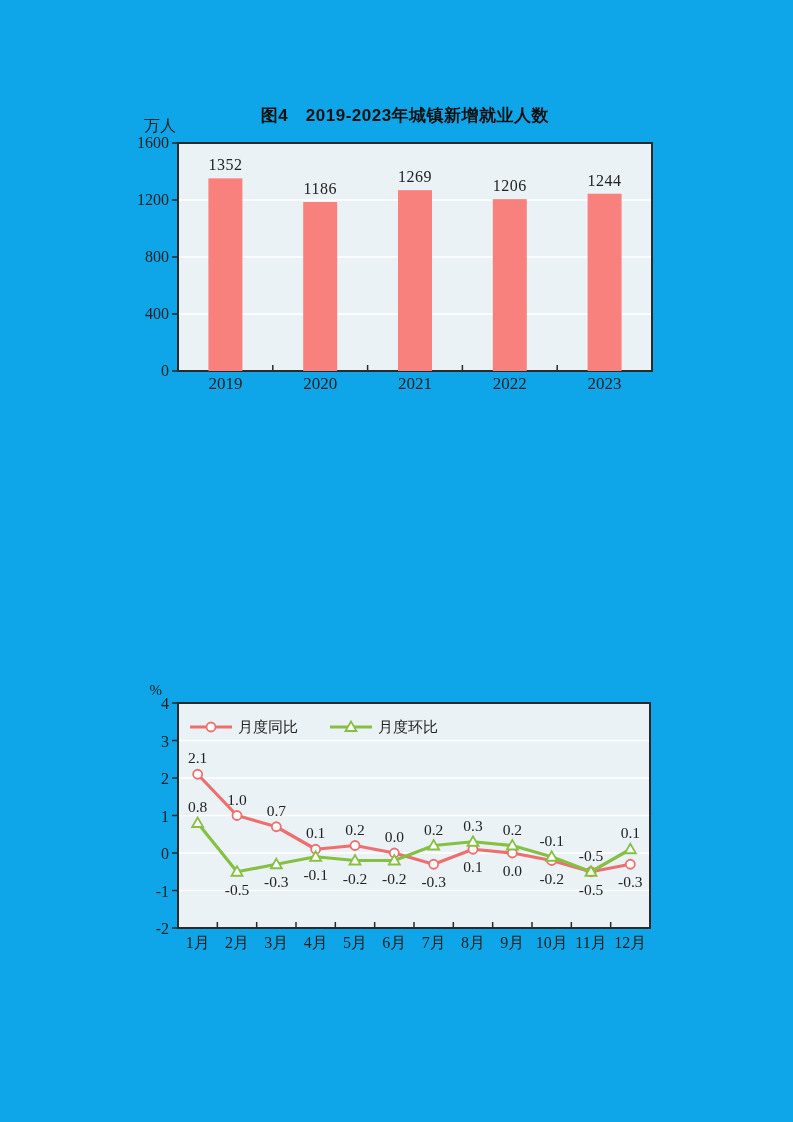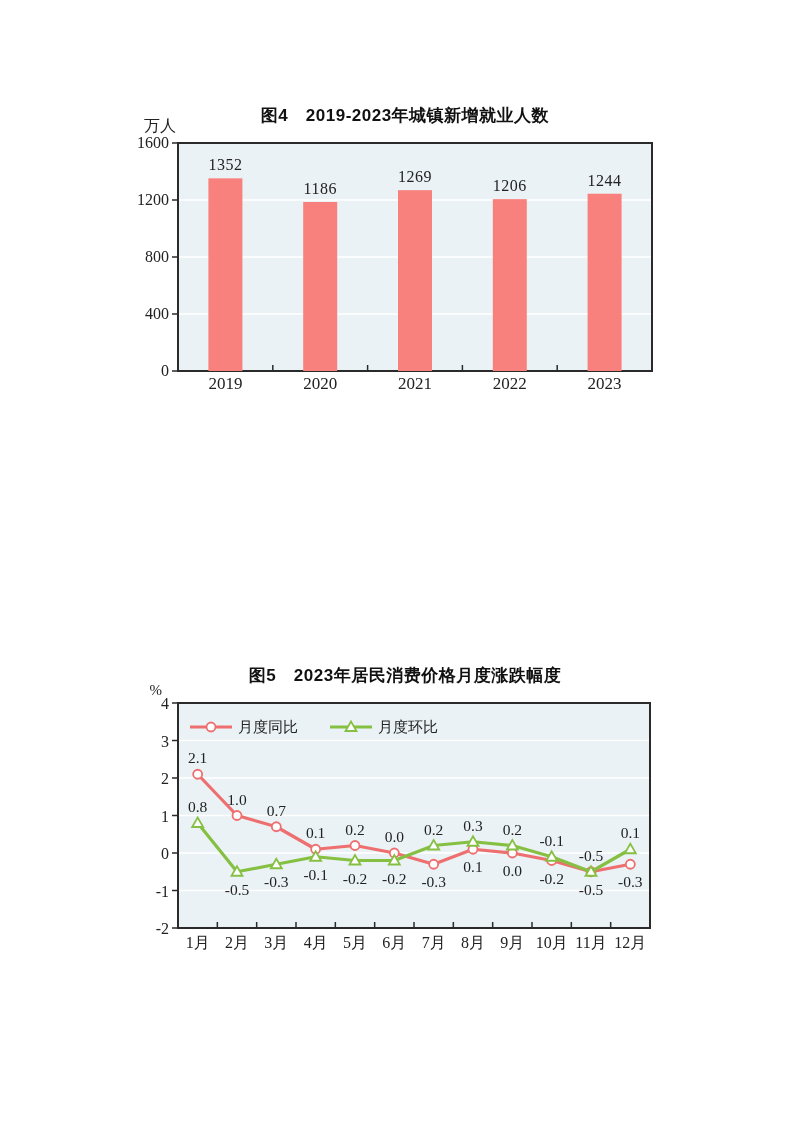--- a/index.html
+++ b/index.html
@@ -1,18 +1,18 @@
 <!DOCTYPE html>
 <html><head>
 <meta charset="utf-8">
 <style>
   html,body{margin:0;padding:0;background:#888;}
   .page{
     position:relative;width:793px;height:1122px;margin:0 auto;
-    background:#ffffff;overflow:hidden;
+    background:#0ea5e9;overflow:hidden;
     font-family:"Liberation Serif","DejaVu Serif",serif;color:#1c1c1c;
   }
   .fig-title{
     position:absolute;left:130px;width:550px;margin:0;
     text-align:center;font-family:"Liberation Sans","DejaVu Sans",sans-serif;
     font-weight:bold;font-size:17px;color:#111;letter-spacing:.5px;
   }
   #fig4-title{top:104px;}
   #fig5-title{top:664px;}
   .chart-host{position:absolute;left:130px;width:550px;height:300px;}
@@ -64,21 +64,20 @@
         <text x="285" y="289" text-anchor="middle" font-size="17" fill="#222222">2021</text>
         <rect x="362.8" y="99.14499999999998" width="34" height="171.85500000000002" fill="#f8817d"></rect>
         <text x="379.8" y="91.14499999999998" text-anchor="middle" font-size="16" letter-spacing="0.5" fill="#222222">1206</text>
         <text x="379.8" y="289" text-anchor="middle" font-size="17" fill="#222222">2022</text>
         <rect x="457.59999999999997" y="93.73000000000002" width="34" height="177.26999999999998" fill="#f8817d"></rect>
         <text x="474.59999999999997" y="85.73000000000002" text-anchor="middle" font-size="16" letter-spacing="0.5" fill="#222222">1244</text>
         <text x="474.59999999999997" y="289" text-anchor="middle" font-size="17" fill="#222222">2023</text>
       </svg></div>
 
 
-  <h3 class="fig-title" id="fig5-title">图5　2023年居民消费价格月度涨跌幅度</h3>
 
   <div class="chart-host" id="fig5-chart"><svg viewBox="0 0 550 300" width="550" height="300">
         <rect x="48" y="23" width="472" height="225" fill="#eaf2f5" stroke="#2a2a2a" stroke-width="2"></rect>
         <line x1="49" y1="60.5" x2="519" y2="60.5" stroke="#ffffff" stroke-width="1.6"></line>
         <line x1="49" y1="98" x2="519" y2="98" stroke="#ffffff" stroke-width="1.6"></line>
         <line x1="49" y1="135.5" x2="519" y2="135.5" stroke="#ffffff" stroke-width="1.6"></line>
         <line x1="49" y1="173" x2="519" y2="173" stroke="#ffffff" stroke-width="1.6"></line>
         <line x1="49" y1="210.5" x2="519" y2="210.5" stroke="#ffffff" stroke-width="1.6"></line>
         <line x1="42" y1="23" x2="48" y2="23" stroke="#2a2a2a" stroke-width="1.5"></line>
         <text x="39" y="29" text-anchor="end" font-size="16" fill="#222222">4</text>

